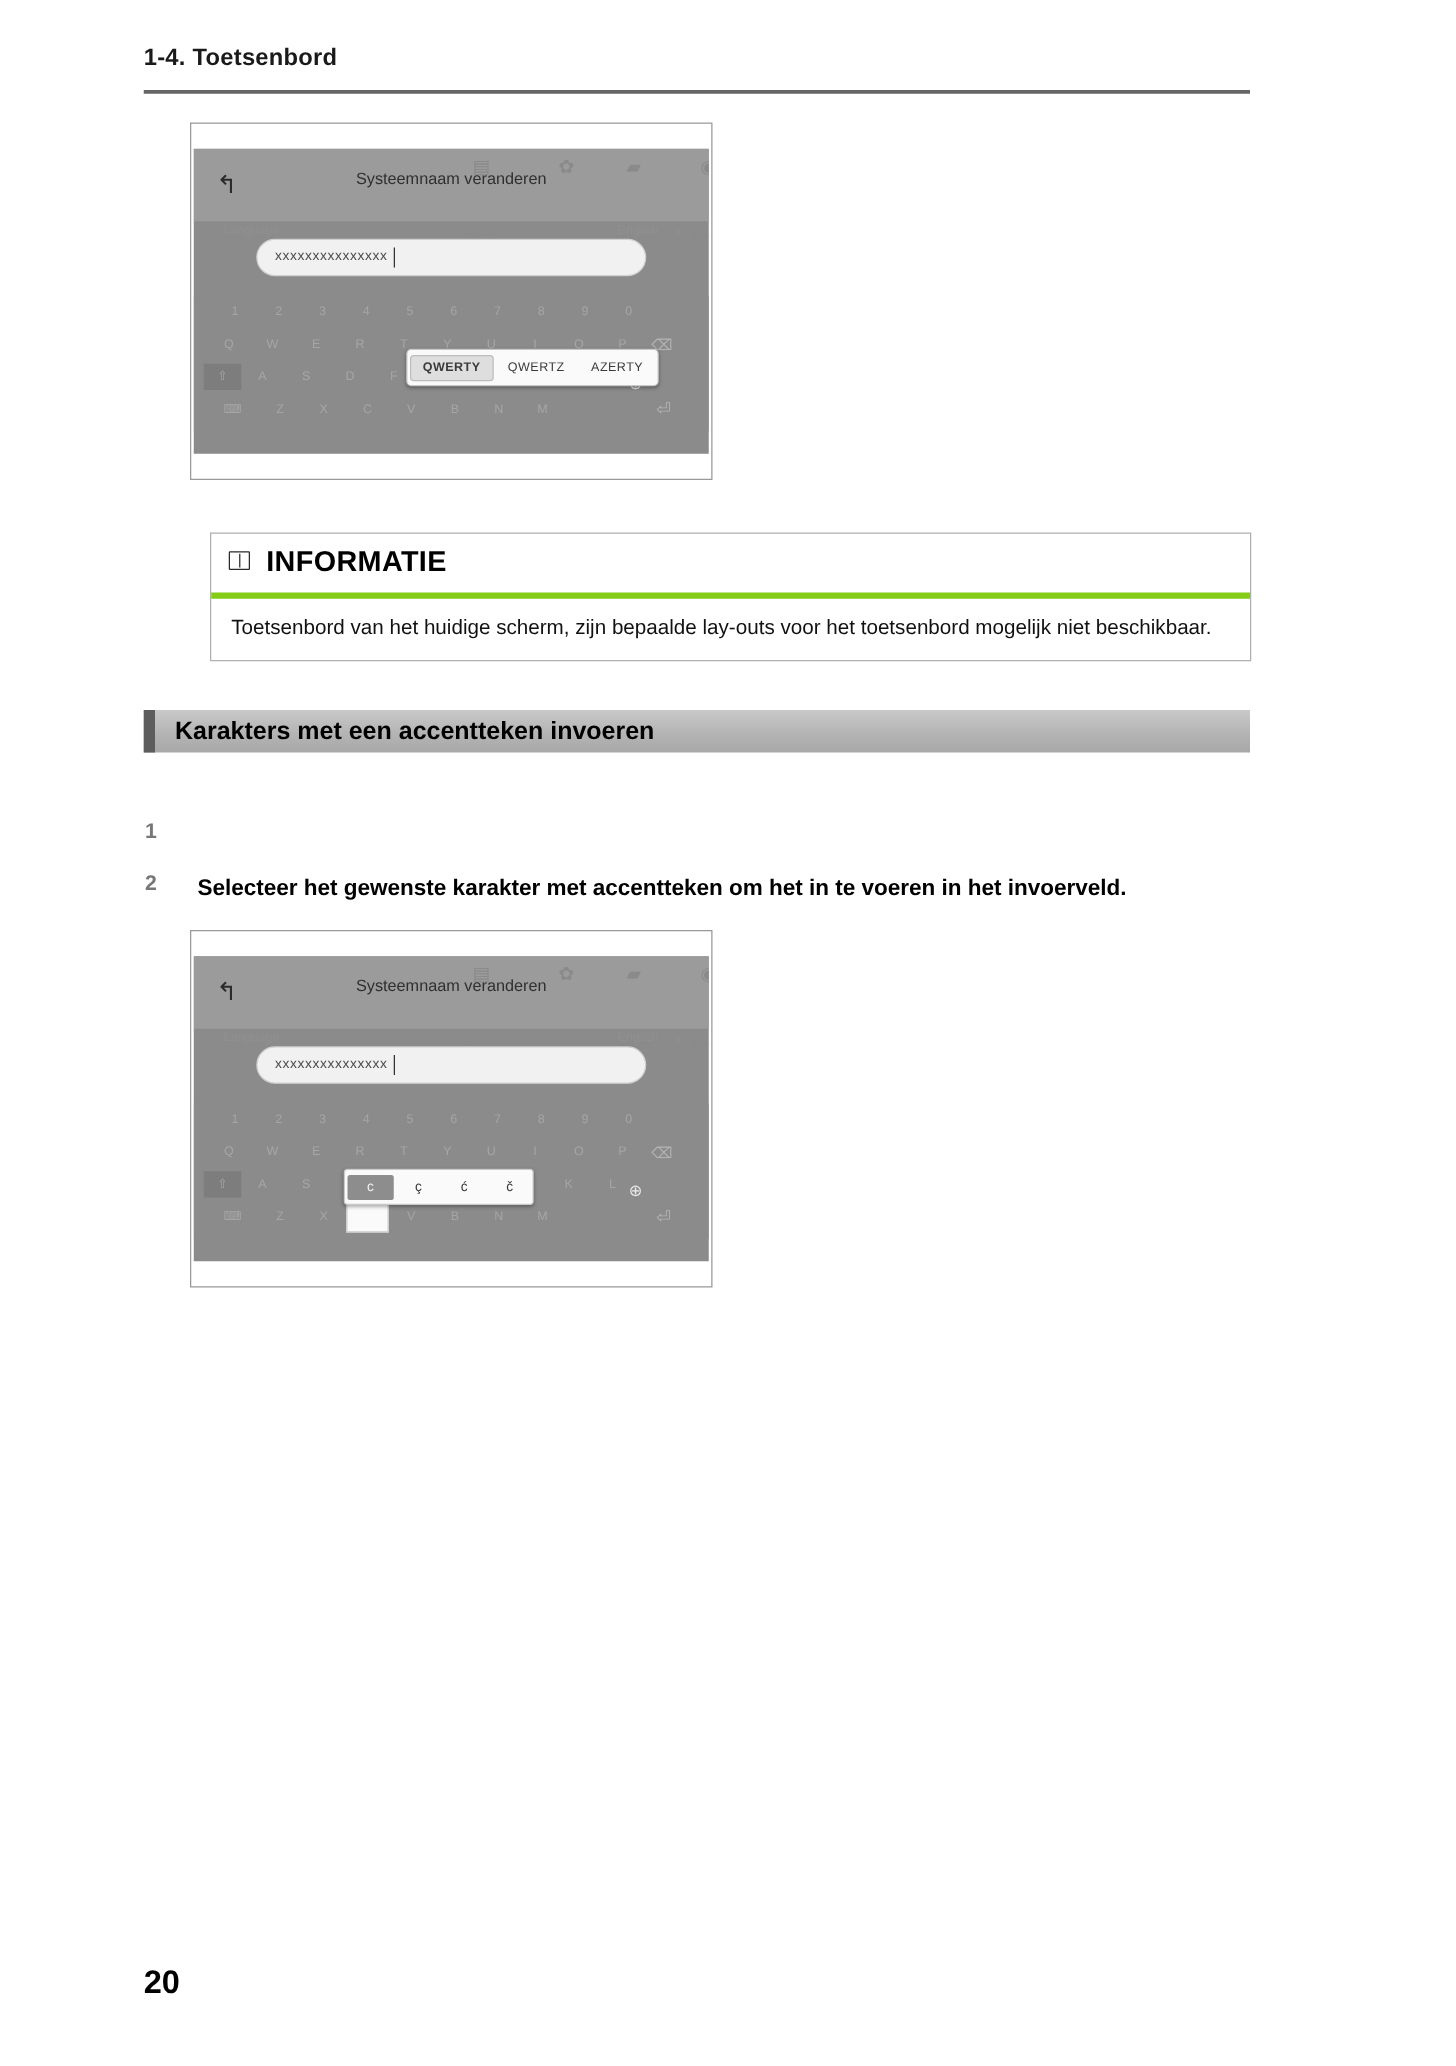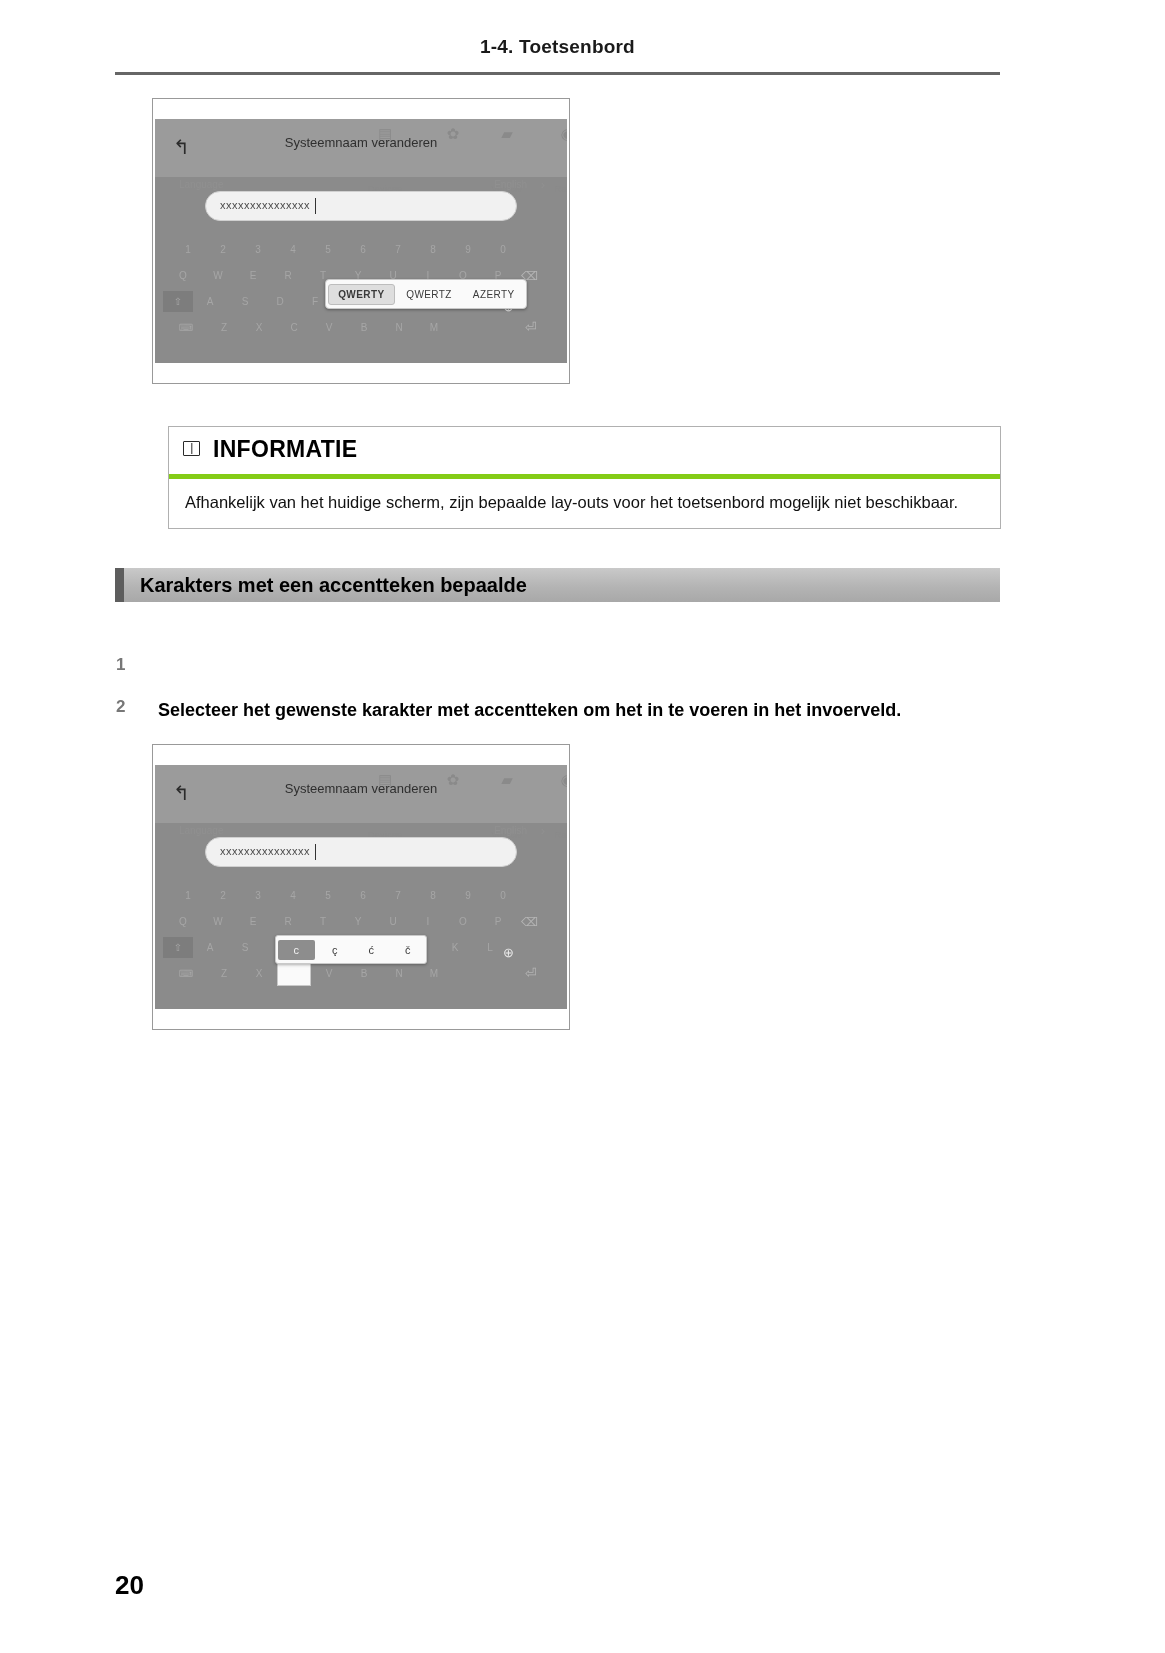--- a/index.html
+++ b/index.html
@@ -26,21 +26,20 @@
     position: absolute;
     left: 115px;
     top: 36px;
     width: 885px;
   }
   .header-title {
     font-size: 19px;
     font-weight: bold;
     letter-spacing: 0.2px;
     color: #1a1a1a;
-    text-align: center;
   }
   .header-rule {
     position: absolute;
     left: 115px;
     top: 72px;
     width: 885px;
     height: 3px;
     background: #666666;
   }
 
@@ -467,26 +466,26 @@
         <div class="layout-opt">AZERTY</div>
       </div>
     </div>
   </div>
 
   <div class="info-box">
     <div class="info-head">
       <span class="info-icon"></span>
       <span class="info-title">INFORMATIE</span>
     </div>
-    <div class="info-body">Afhankelijk van het huidige scherm, zijn bepaalde lay-outs voor het toetsenbord mogelijk niet beschikbaar.</div>
+    <div class="info-body">Toetsenbord van het huidige scherm, zijn bepaalde lay-outs voor het toetsenbord mogelijk niet beschikbaar.</div>
   </div>
 
   <div class="section-bar">
     <span class="accent"></span>
-    <span class="title">Karakters met een accentteken bepaalde</span>
+    <span class="title">Karakters met een accentteken invoeren</span>
   </div>
 
 
   <div class="steps">
     <div class="step">
       <span class="step-num">1</span>
     </div>
     <div class="step">
       <span class="step-num">2</span>
       <span class="step-text">Selecteer het gewenste karakter met accentteken om het in te voeren in het invoerveld.</span>

